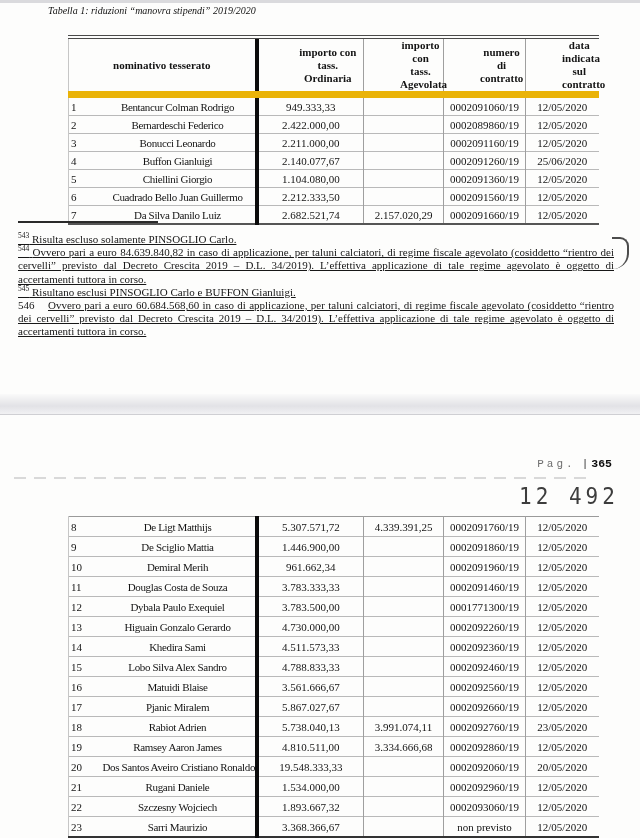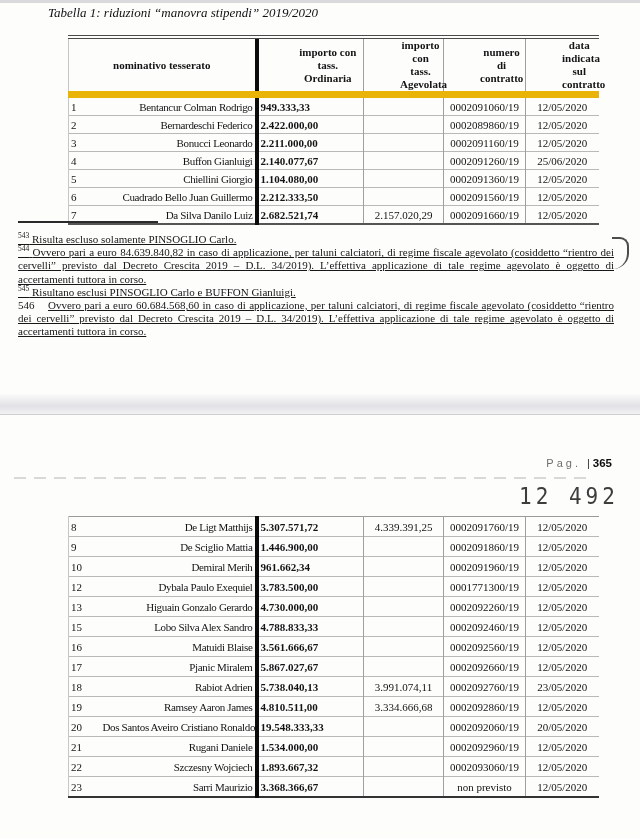--- a/index.html
+++ b/index.html
@@ -10,21 +10,21 @@
     overflow:hidden;
     font-family:"Liberation Serif","DejaVu Serif",serif;
     color:#1b1b1b;
   }
   .top-edge{
     position:absolute;left:0;top:0;width:640px;height:3px;
     background:#dadadd;
   }
   .doc-title{
     position:absolute;left:48px;top:5px;
-    font-style:italic;font-size:13px;color:#111;
+    font-style:italic;font-size:10px;color:#111;
     white-space:nowrap;
   }
   
   table.doc-table{
     position:absolute;left:68px;width:530px;
     border-collapse:collapse;table-layout:fixed;
     font-size:11px;color:#141414;
   }
   #table1{top:35px;}
   #table2{top:516px;border-top:1px solid #9a9a9a;border-bottom:2px solid #333;}
@@ -37,24 +37,24 @@
     font-weight:bold;font-size:11px;line-height:13px;padding:0 2px;
   }
   .doc-table tbody tr{border-bottom:1px solid #b9b9b9;}
   #table1 tbody tr:last-child{border-bottom:2px solid #555;}
   #table2 tbody tr:last-child{border-bottom:none;}
   #table1 tbody td{height:17px;}
   #table2 tbody td{height:19px;}
   .doc-table td{vertical-align:middle;padding:0 2px;}
   .col-n{text-align:left;padding-left:8px;border-left:1px solid #c6c6c6;}
   .col-name{
-    text-align:right;padding-left:4px;letter-spacing:-0.35px;
+    text-align:center;padding-left:4px;letter-spacing:-0.35px;
     white-space:nowrap;overflow:hidden;
   }
-  .col-ordinaria{border-left:4px solid #0b0b0b;font-weight:bold;}
+  .col-ordinaria{border-left:4px solid #0b0b0b;text-align:center;}
   .col-agevolata,.col-numero,.col-data{border-left:1px solid #9f9f9f;text-align:center;}
   .hdr-line{display:block;margin-left:34px;}
   
   .fn-rule{
     position:absolute;left:18px;top:221px;width:140px;height:2px;
     background:#2a2a2a;
   }
   .footnotes{
     position:absolute;left:18px;top:233px;width:596px;
     font-size:11px;line-height:13.2px;text-align:justify;color:#171717;text-decoration:underline;
@@ -69,21 +69,21 @@
   }
   
   .page-break{
     position:absolute;left:0;top:394px;width:640px;height:20px;
     background:linear-gradient(180deg,#fafafa 0%,#ececee 35%,#e2e2e6 60%,#f1f1f3 100%);
     border-bottom:1px solid #cfcfd3;
   }
   
   .pag-line{
     position:absolute;top:457px;right:28px;
-    font-family:Liberation Sans, sans-serif;
+    font-family:Liberation Mono, monospace;
     font-size:11px;color:#111;white-space:nowrap;margin-left:40px;
   }
   .pag-label{letter-spacing:3px;color:#6e6e6e;}
   .pag-sep{margin:0 3px 0 6px;color:#333;}
   .pag-num{font-weight:bold;font-size:11.5px;color:#0d0d0d;}
   .dotted-rule{
     position:absolute;left:14px;top:477px;width:576px;height:1.5px;
     background:repeating-linear-gradient(90deg,#d9d9d9 0 12px,transparent 12px 20px);
   }
   .stamp{
@@ -242,33 +242,49 @@
         </tr>
         <tr>
           <td class="col-n">10</td>
           <td class="col-name">Demiral Merih</td>
           <td class="col-ordinaria">961.662,34</td>
           <td class="col-agevolata"></td>
           <td class="col-numero">0002091960/19</td>
           <td class="col-data">12/05/2020</td>
         </tr>
         <tr>
+          <td class="col-n">11</td>
+          <td class="col-name">Douglas Costa de Souza</td>
+          <td class="col-ordinaria">3.783.333,33</td>
+          <td class="col-agevolata"></td>
+          <td class="col-numero">0002091460/19</td>
+          <td class="col-data">12/05/2020</td>
+        </tr>
+        <tr>
           <td class="col-n">12</td>
           <td class="col-name">Dybala Paulo Exequiel</td>
           <td class="col-ordinaria">3.783.500,00</td>
           <td class="col-agevolata"></td>
           <td class="col-numero">0001771300/19</td>
           <td class="col-data">12/05/2020</td>
         </tr>
         <tr>
           <td class="col-n">13</td>
           <td class="col-name">Higuain Gonzalo Gerardo</td>
           <td class="col-ordinaria">4.730.000,00</td>
           <td class="col-agevolata"></td>
           <td class="col-numero">0002092260/19</td>
+          <td class="col-data">12/05/2020</td>
+        </tr>
+        <tr>
+          <td class="col-n">14</td>
+          <td class="col-name">Khedira Sami</td>
+          <td class="col-ordinaria">4.511.573,33</td>
+          <td class="col-agevolata"></td>
+          <td class="col-numero">0002092360/19</td>
           <td class="col-data">12/05/2020</td>
         </tr>
         <tr>
           <td class="col-n">15</td>
           <td class="col-name">Lobo Silva Alex Sandro</td>
           <td class="col-ordinaria">4.788.833,33</td>
           <td class="col-agevolata"></td>
           <td class="col-numero">0002092460/19</td>
           <td class="col-data">12/05/2020</td>
         </tr>

